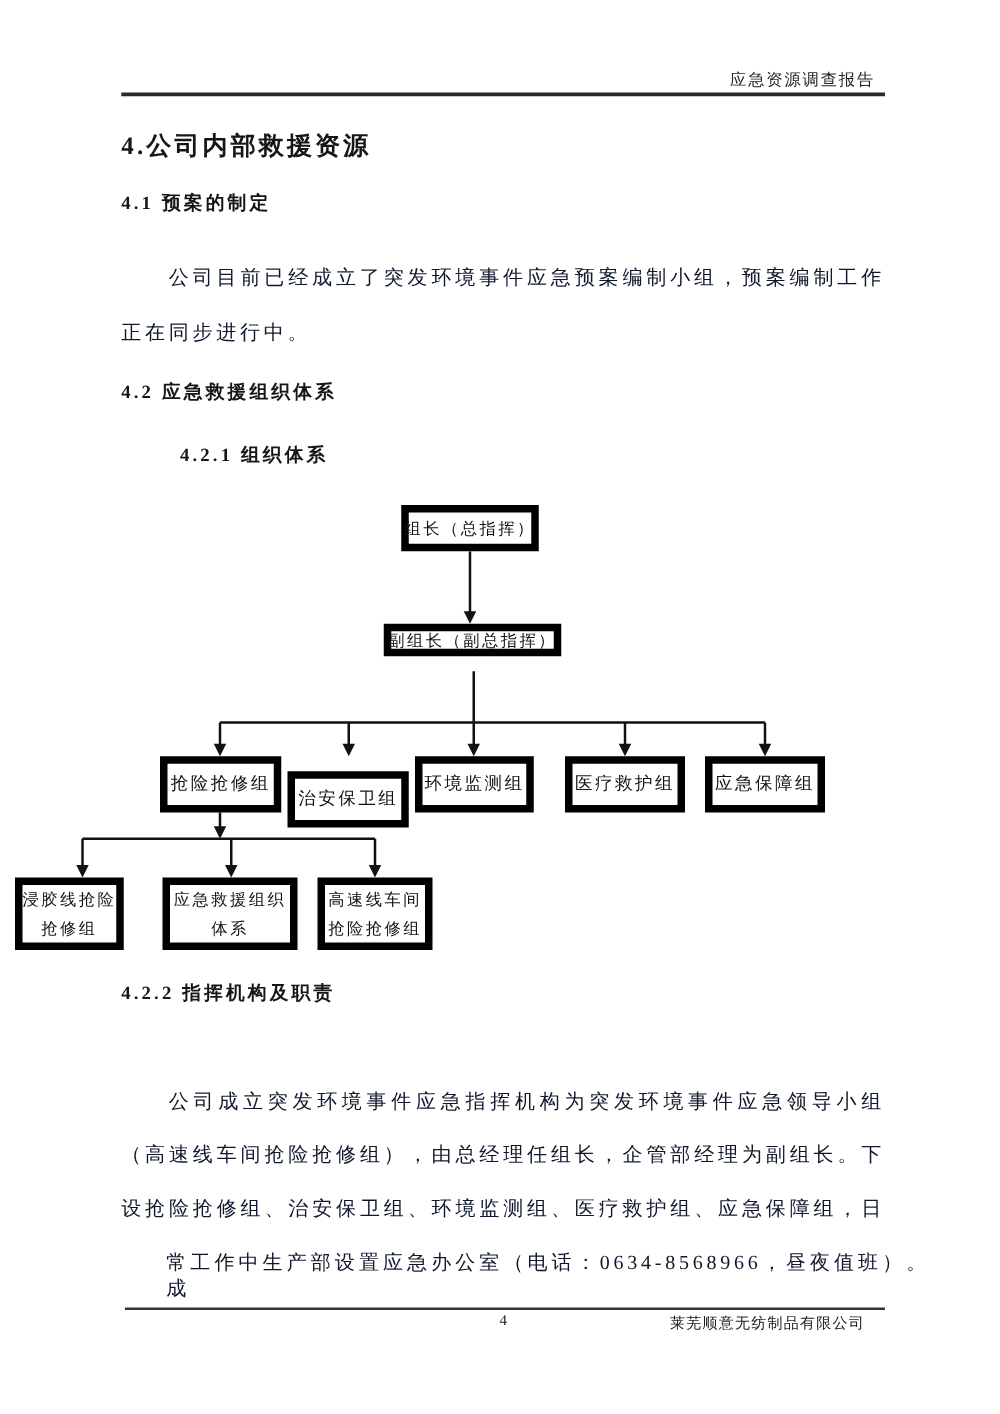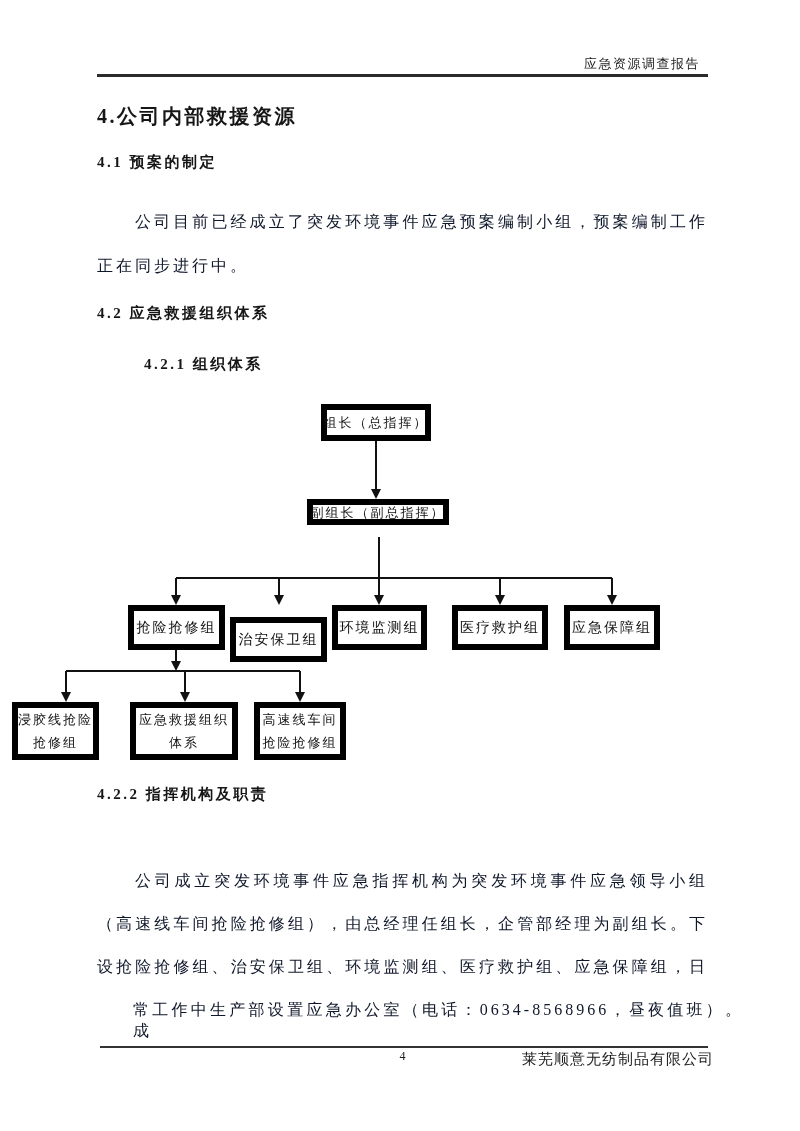--- a/index.html
+++ b/index.html
@@ -6,21 +6,21 @@
   .page {
     position:relative; width:800px; height:1131px; background:#ffffff;
     font-family:"Liberation Serif","DejaVu Serif",serif; color:#1c1c1c;
     overflow:hidden;
   }
   
   .header-title { position:absolute; top:55px; right:100px; font-size:13px; letter-spacing:1.5px; color:#222; }
   .header-rule  { position:absolute; left:97px; top:74px; width:611px; height:3px; background:#2b2b2b; }
   .footer-rule  { position:absolute; left:100px; top:1046px; width:608px; height:2px; background:#333; }
   .page-num     { position:absolute; left:97px; top:1049px; width:611px; text-align:center; font-size:12px; }
-  .footer-company { position:absolute; right:86px; top:1050px; font-size:15px; letter-spacing:1px;margin-left:40px; }
+  .footer-company { position:absolute; right:108px; top:1050px; font-size:12px; letter-spacing:1px;margin-left:40px; }
   
   .h-main { position:absolute; left:97px; top:103px; font-size:20px; font-weight:bold; letter-spacing:2.5px; color:#161616; }
   .h-sub  { position:absolute; left:97px; font-size:15px; font-weight:bold; letter-spacing:2.5px; color:#161616; }
   .h-41   { top:153px; }  .h-42 { top:304px; }  .h-421 { top:355px;margin-left:47px; }
   .h-422  { top:785px; }  .h-4221 { top:826px; }
   
   .pline {
     position:absolute; left:97px; width:611px; height:26px;
     font-size:16px; letter-spacing:3px; color:#0f172a;
     text-align:justify; text-align-last:justify;

